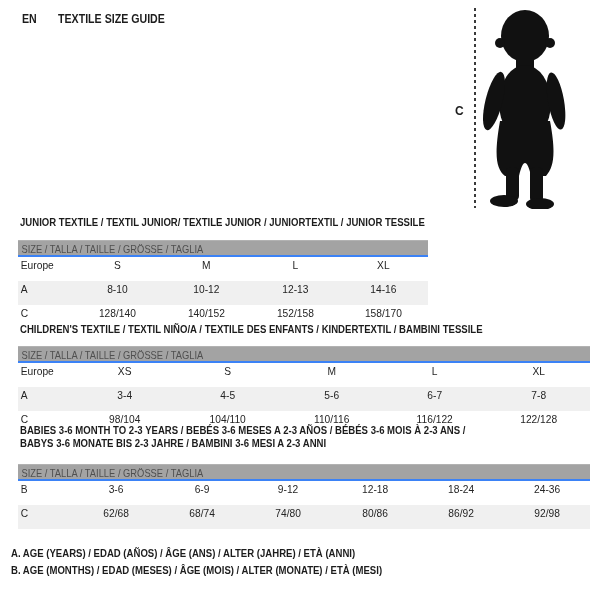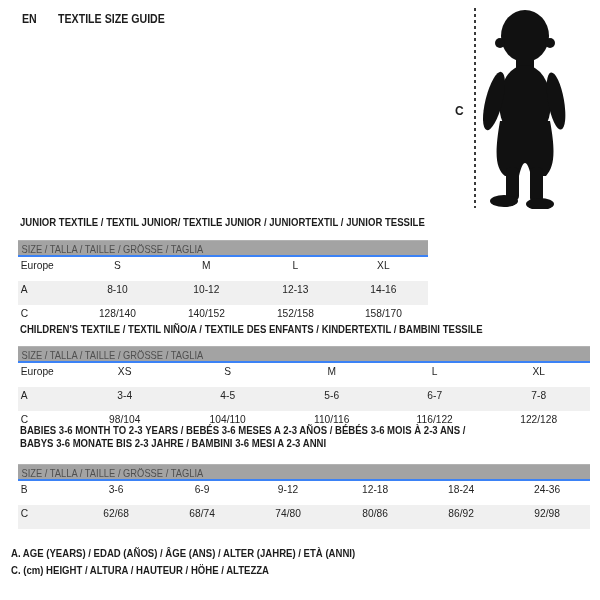--- a/index.html
+++ b/index.html
@@ -154,16 +154,16 @@
       <div class="cell">68/74</div>
       <div class="cell">74/80</div>
       <div class="cell">80/86</div>
       <div class="cell">86/92</div>
       <div class="cell">92/98</div>
     </div>
   </div>
 
   <div class="footnotes">
     <div class="footnote"><span>A. AGE (YEARS) / EDAD (AÑOS) / ÂGE (ANS) / ALTER (JAHRE) / ETÀ (ANNI)</span></div>
-    <div class="footnote"><span>C. (cm) HEIGHT / ALTURA / HAUTEUR / HÖHE / ALTEZZA</span></div>
+    <div class="footnote"><span>B. AGE (MONTHS) / EDAD (MESES) / ÂGE (MOIS) / ALTER (MONATE) / ETÀ (MESI)</span></div>
   </div>
 
 </div>
 
 </body></html>

